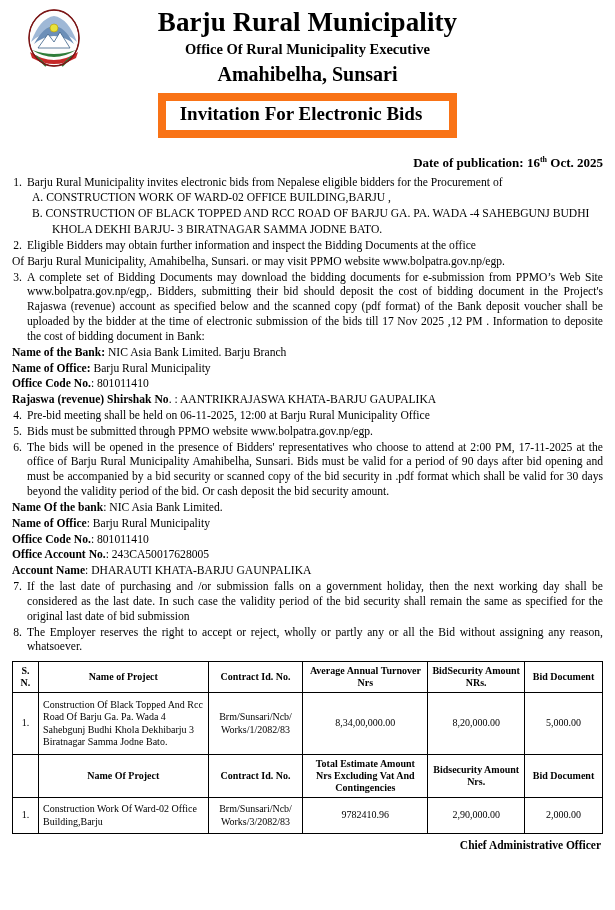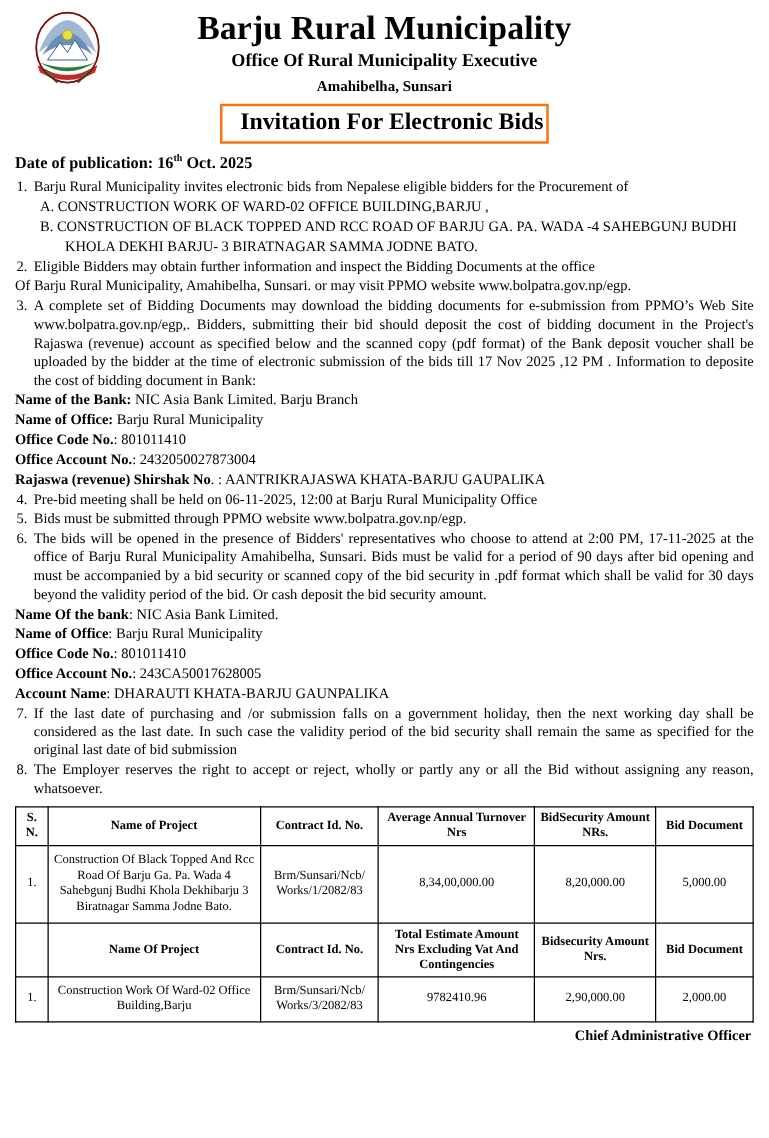--- a/index.html
+++ b/index.html
@@ -41,37 +41,37 @@
     font-weight: bold;
     letter-spacing: .1px;
     line-height: 1.08;
   }
   .org-sub1 {
     font-size: 14.5px;
     font-weight: bold;
     margin-top: 3px;
   }
   .org-sub2 {
-    font-size: 12px;
+    font-size: 20px;
     font-weight: bold;
     margin-top: 3px;
   }
   .title-box {
     display: inline-block;
-    border: 2px solid #f97316;
-    padding: 1px 2px 3px 14px;
+    border: 8px solid #f97316;
+    padding: 1px 27px 3px 14px;
     margin-top: 6px;
     font-size: 19px;
     font-weight: bold;
   }
   .pub-date {
-    text-align: left;
+    text-align: right;
     font-weight: bold;
     font-size: 13px;
-    margin-top: 7px;
+    margin-top: 17px;
     margin-bottom: 4px;
   }
   sup { font-size: 8px; vertical-align: super; }
 
   
   .body { font-size: 11.6px; text-align: justify; }
   .num-row {
     display: flex;
     align-items: flex-start;
     margin-top: 1px;
@@ -100,21 +100,21 @@
     padding: 3px 4px;
     vertical-align: middle;
   }
   table.tbl th {
     text-align: center;
     font-weight: bold;
     line-height: 1.2;
   }
   td.c { text-align: center; }
   td.sn { text-align: center; width: 26px; }
-  td.proj { width: 170px; text-align: center; line-height: 1.25; }
+  td.proj { width: 170px; text-align: left; line-height: 1.25; }
   td.cid { width: 95px; text-align: center; line-height: 1.25; }
   .col-turn { width: 125px; }
   .col-bsec { width: 97px; }
   .col-bdoc { width: 78px; }
   .rowtall td { height: 62px; }
   .rowtall2 td { height: 36px; }
   .footer-sign {
     text-align: right;
     font-weight: bold;
     font-size: 11.5px;
@@ -184,23 +184,20 @@
       <span>NIC Asia Bank Limited. Barju Branch</span>
     </div>
     <div class="plain">
       <span class="lbl">Name of Office:</span>
       <span>Barju Rural Municipality</span>
     </div>
     <div class="plain">
       <span class="lbl">Office Code No.</span><span>: 801011410</span>
     </div>
     <div class="plain">
-      <span class="lbl">Office Account No.</span><span>: 2432050027873004</span>
-    </div>
-    <div class="plain">
       <span class="lbl">Rajaswa (revenue) Shirshak No</span><span>. : AANTRIKRAJASWA KHATA-BARJU GAUPALIKA</span>
     </div>
 
     <div class="num-row">
       <div class="num">4.</div>
       <div class="txt">Pre-bid meeting shall be held on 06-11-2025, 12:00 at Barju Rural Municipality Office</div>
     </div>
 
     <div class="num-row">
       <div class="num">5.</div>

